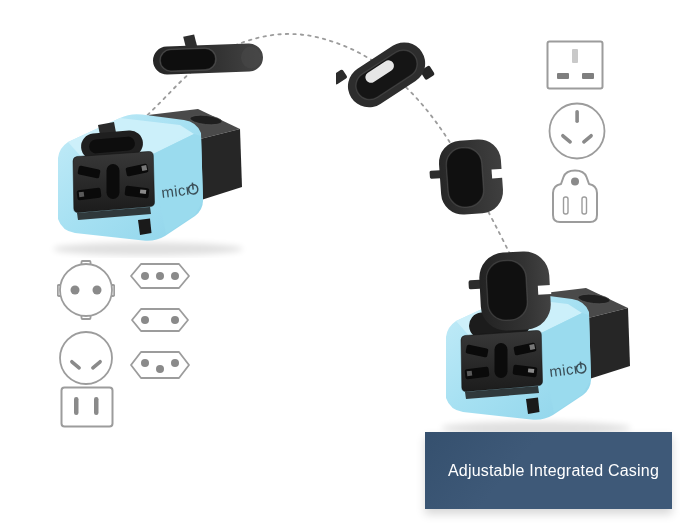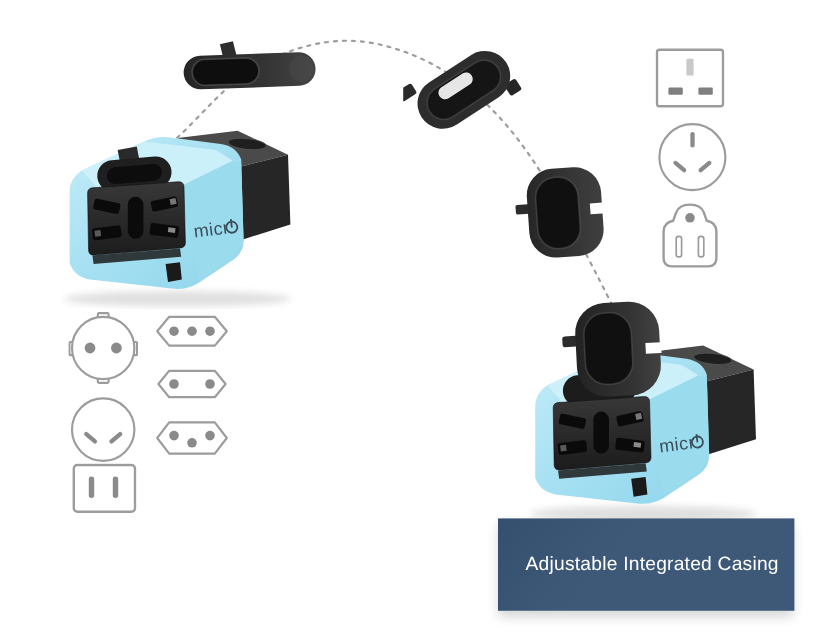--- a/index.html
+++ b/index.html
@@ -2,21 +2,21 @@
 <html style="--background: #ffffff; --accent-blue: #a5e0f2; --accent-blue-light: #c9eef9; --accent-blue-dark: #8fd4ea; --casing-dark: #2b2b2b; --caption-bg: #3e5978; --caption-text: #ffffff; --icon-stroke: #9c9c9c; --icon-fill: #8a8a8a; --arc: #9c9c9c; --logo-text: #3b4f58;"><head>
 <meta charset="utf-8">
 <style>
   html,body{margin:0;padding:0;background:#fff;}
   .canvas{
     position:relative;width:680px;height:529px;background:var(--background,#fff);
     overflow:hidden;font-family:"Liberation Sans",sans-serif;
   }
   .abs{position:absolute;}
   .caption{
-    position:absolute;left:415px;top:432px;width:247px;height:77px;
+    position:absolute;left:425px;top:432px;width:247px;height:77px;
     background:linear-gradient(130deg,#35506e 0%,var(--caption-bg,#3e5978) 38%);
     color:var(--caption-text,#fff);
     display:flex;flex-direction:column;justify-content:center;align-items:flex-end;
     padding-right:13px;box-sizing:border-box;
     font-size:16px;line-height:1.75;letter-spacing:.2px;
     box-shadow:0 5px 9px rgba(0,0,0,.16);
   }
   svg text{font-family:"Liberation Sans",sans-serif;}
 </style>
 </head>

